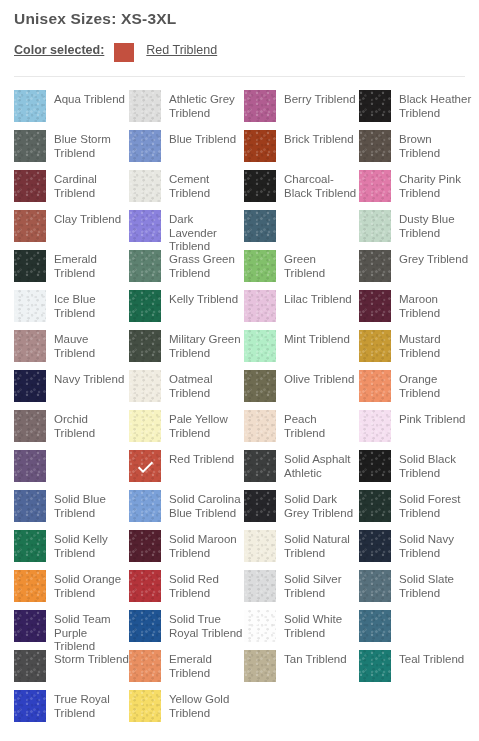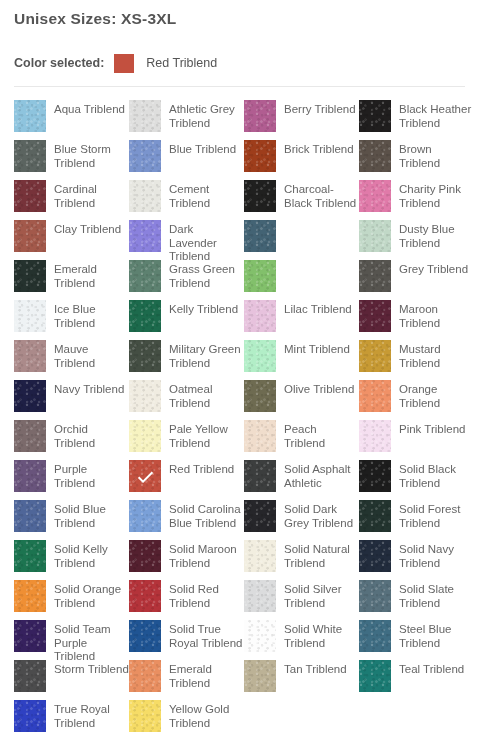--- a/index.html
+++ b/index.html
@@ -26,23 +26,24 @@
     font-size: 15.5px;
     font-weight: bold;
     color: #555555;
     letter-spacing: 0.2px;
     margin: 0;
     padding-top: 9px;
     line-height: 20px;
   }
   .selected-row {
     display: flex;
-    align-items: center;
-    margin-top: 24px;
+    align-items: flex-start;
+    margin-top: 14px;
     height: 20px;
+    text-decoration: underline;
   }
   .selected-label {
     font-size: 12.5px;
     font-weight: bold;
     color: #555555;
     margin-right: 10px;
     white-space: nowrap;
   }
   .selected-swatch {
     width: 20px;
@@ -242,20 +243,21 @@
       <div class="swatch-item">
         <div class="swatch-chip" style="background: rgb(93, 129, 112);">
           <span class="tex"></span>
         </div>
         <div class="swatch-label">Grass Green Triblend</div>
       </div>
       <div class="swatch-item">
         <div class="swatch-chip" style="background: rgb(130, 192, 107);">
           <span class="tex"></span>
         </div>
+        <div class="swatch-label">Green Triblend</div>
       </div>
       <div class="swatch-item">
         <div class="swatch-chip" style="background: rgb(86, 84, 79);">
           <span class="tex"></span>
         </div>
         <div class="swatch-label">Grey Triblend</div>
       </div>
       <div class="swatch-item">
         <div class="swatch-chip" style="background: rgb(238, 242, 244);">
           <span class="tex"></span>
@@ -349,21 +351,20 @@
       <div class="swatch-item">
         <div class="swatch-chip" style="background: rgb(245, 223, 240);">
           <span class="tex"></span>
         </div>
         <div class="swatch-label">Pink Triblend</div>
       </div>
       <div class="swatch-item">
         <div class="swatch-chip" style="background: rgb(105, 84, 124);">
           <span class="tex"></span>
         </div>
-        <div class="swatch-label">Purple Triblend</div>
       </div>
       <div class="swatch-item">
         <div class="swatch-chip" style="background: rgb(195, 80, 63);">
           <span class="tex"></span>
           <span class="check">
             <svg viewBox="0 0 24 24" aria-hidden="true">
               <path d="M9.2 16.3 4.9 12l-1.6 1.6 5.9 5.9L20.7 8 19.1 6.4z" fill="#ffffff"></path>
             </svg>
           </span>
         </div>
@@ -468,21 +469,20 @@
       <div class="swatch-item">
         <div class="swatch-chip" style="background: rgb(253, 253, 253);">
           <span class="tex"></span>
         </div>
         <div class="swatch-label">Solid White Triblend</div>
       </div>
       <div class="swatch-item">
         <div class="swatch-chip" style="background: rgb(63, 109, 131);">
           <span class="tex"></span>
         </div>
-        <div class="swatch-label">Steel Blue Triblend</div>
       </div>
       <div class="swatch-item">
         <div class="swatch-chip" style="background: rgb(76, 76, 77);">
           <span class="tex"></span>
         </div>
         <div class="swatch-label">Storm Triblend</div>
       </div>
       <div class="swatch-item">
         <div class="swatch-chip" style="background: rgb(233, 143, 97);">
           <span class="tex"></span>

